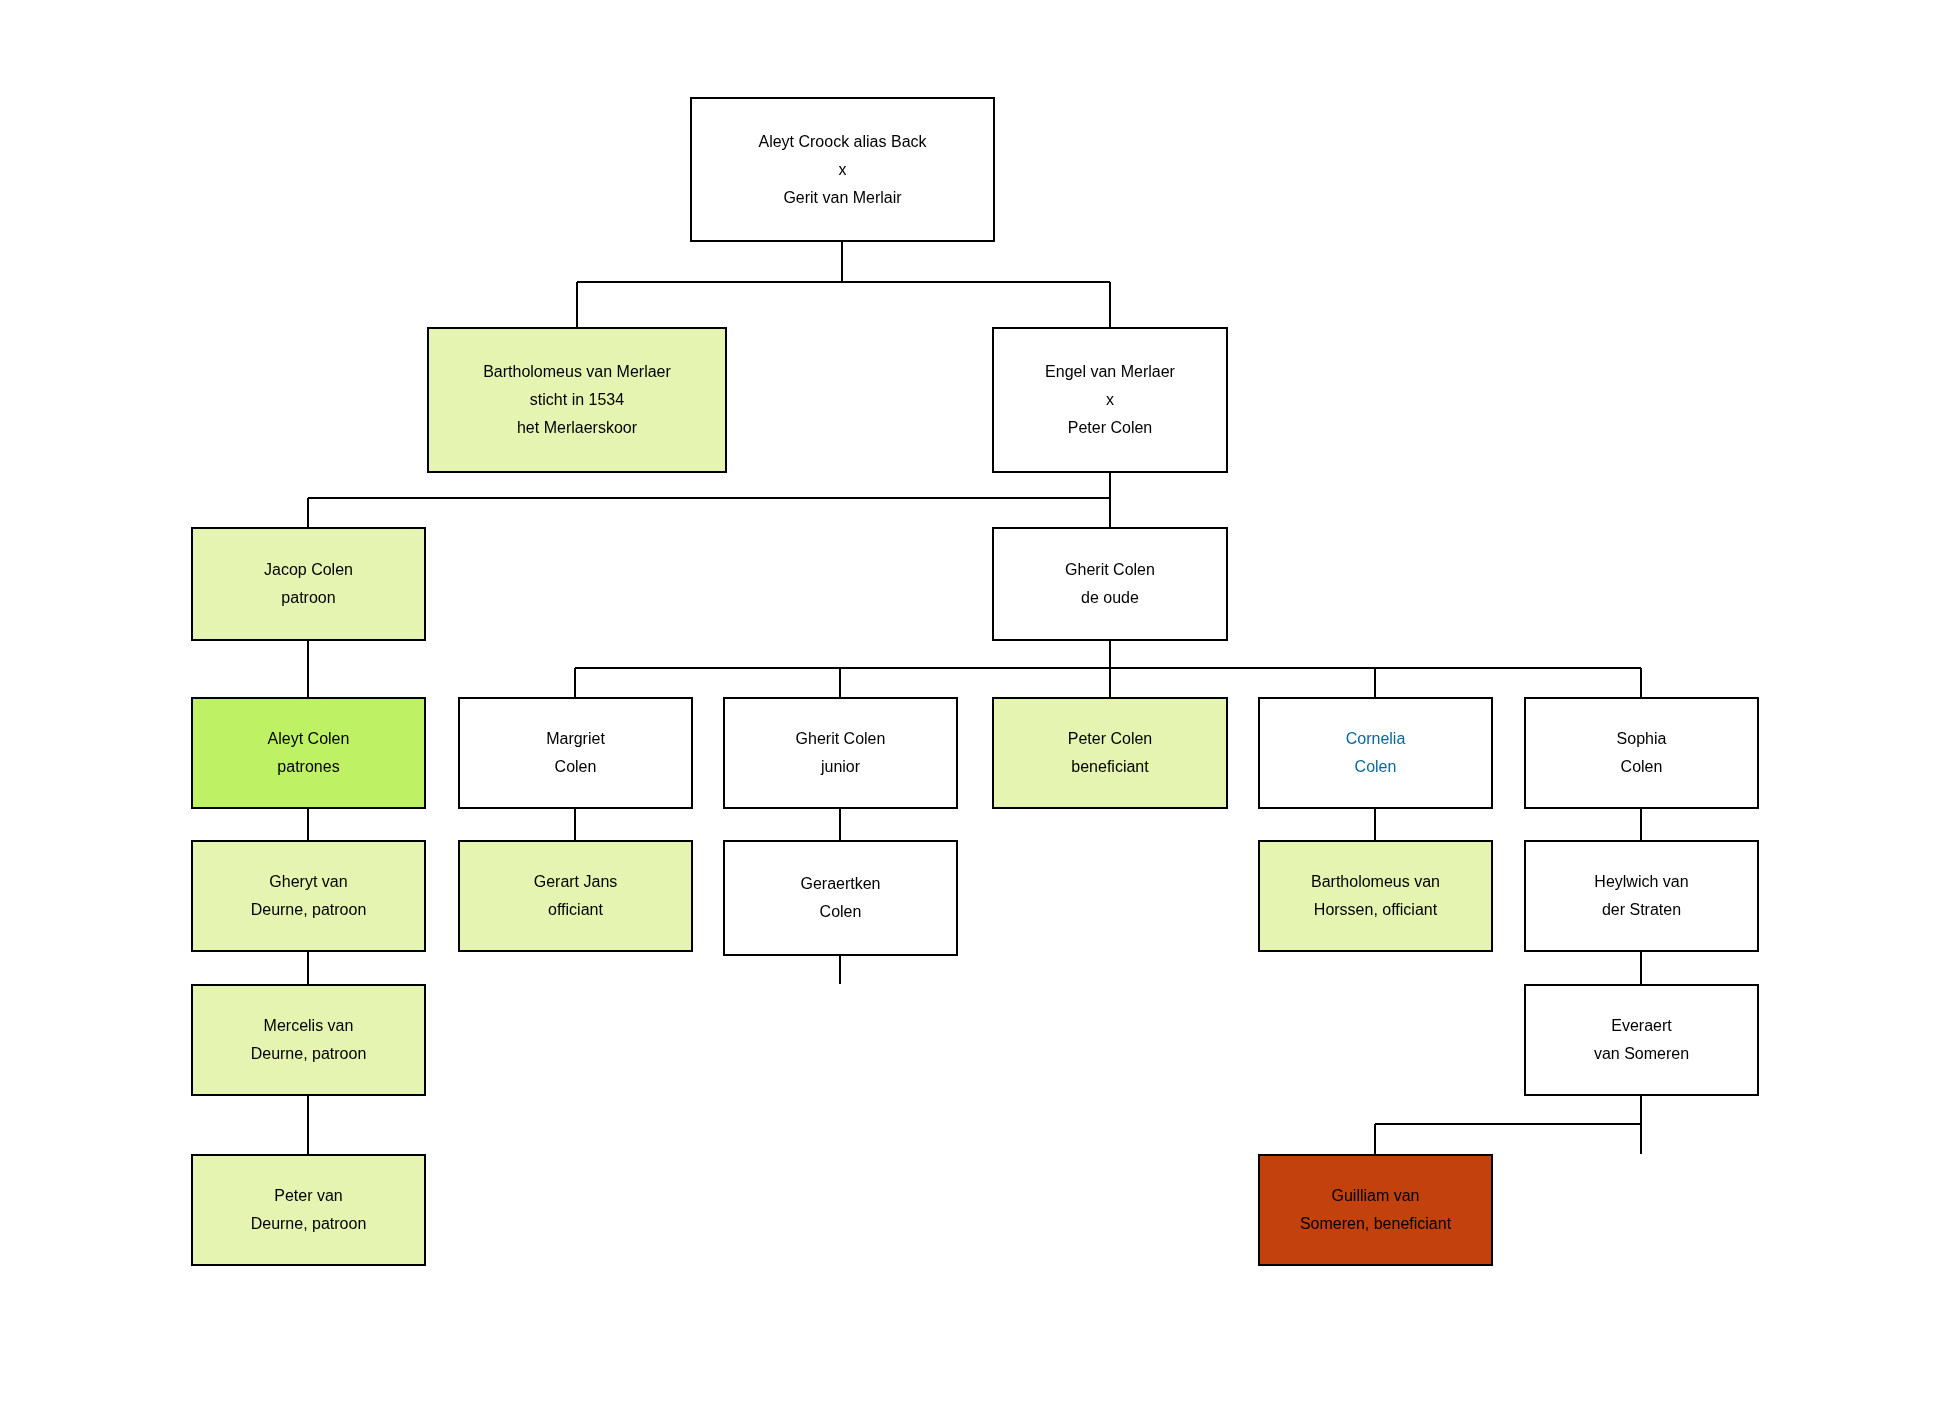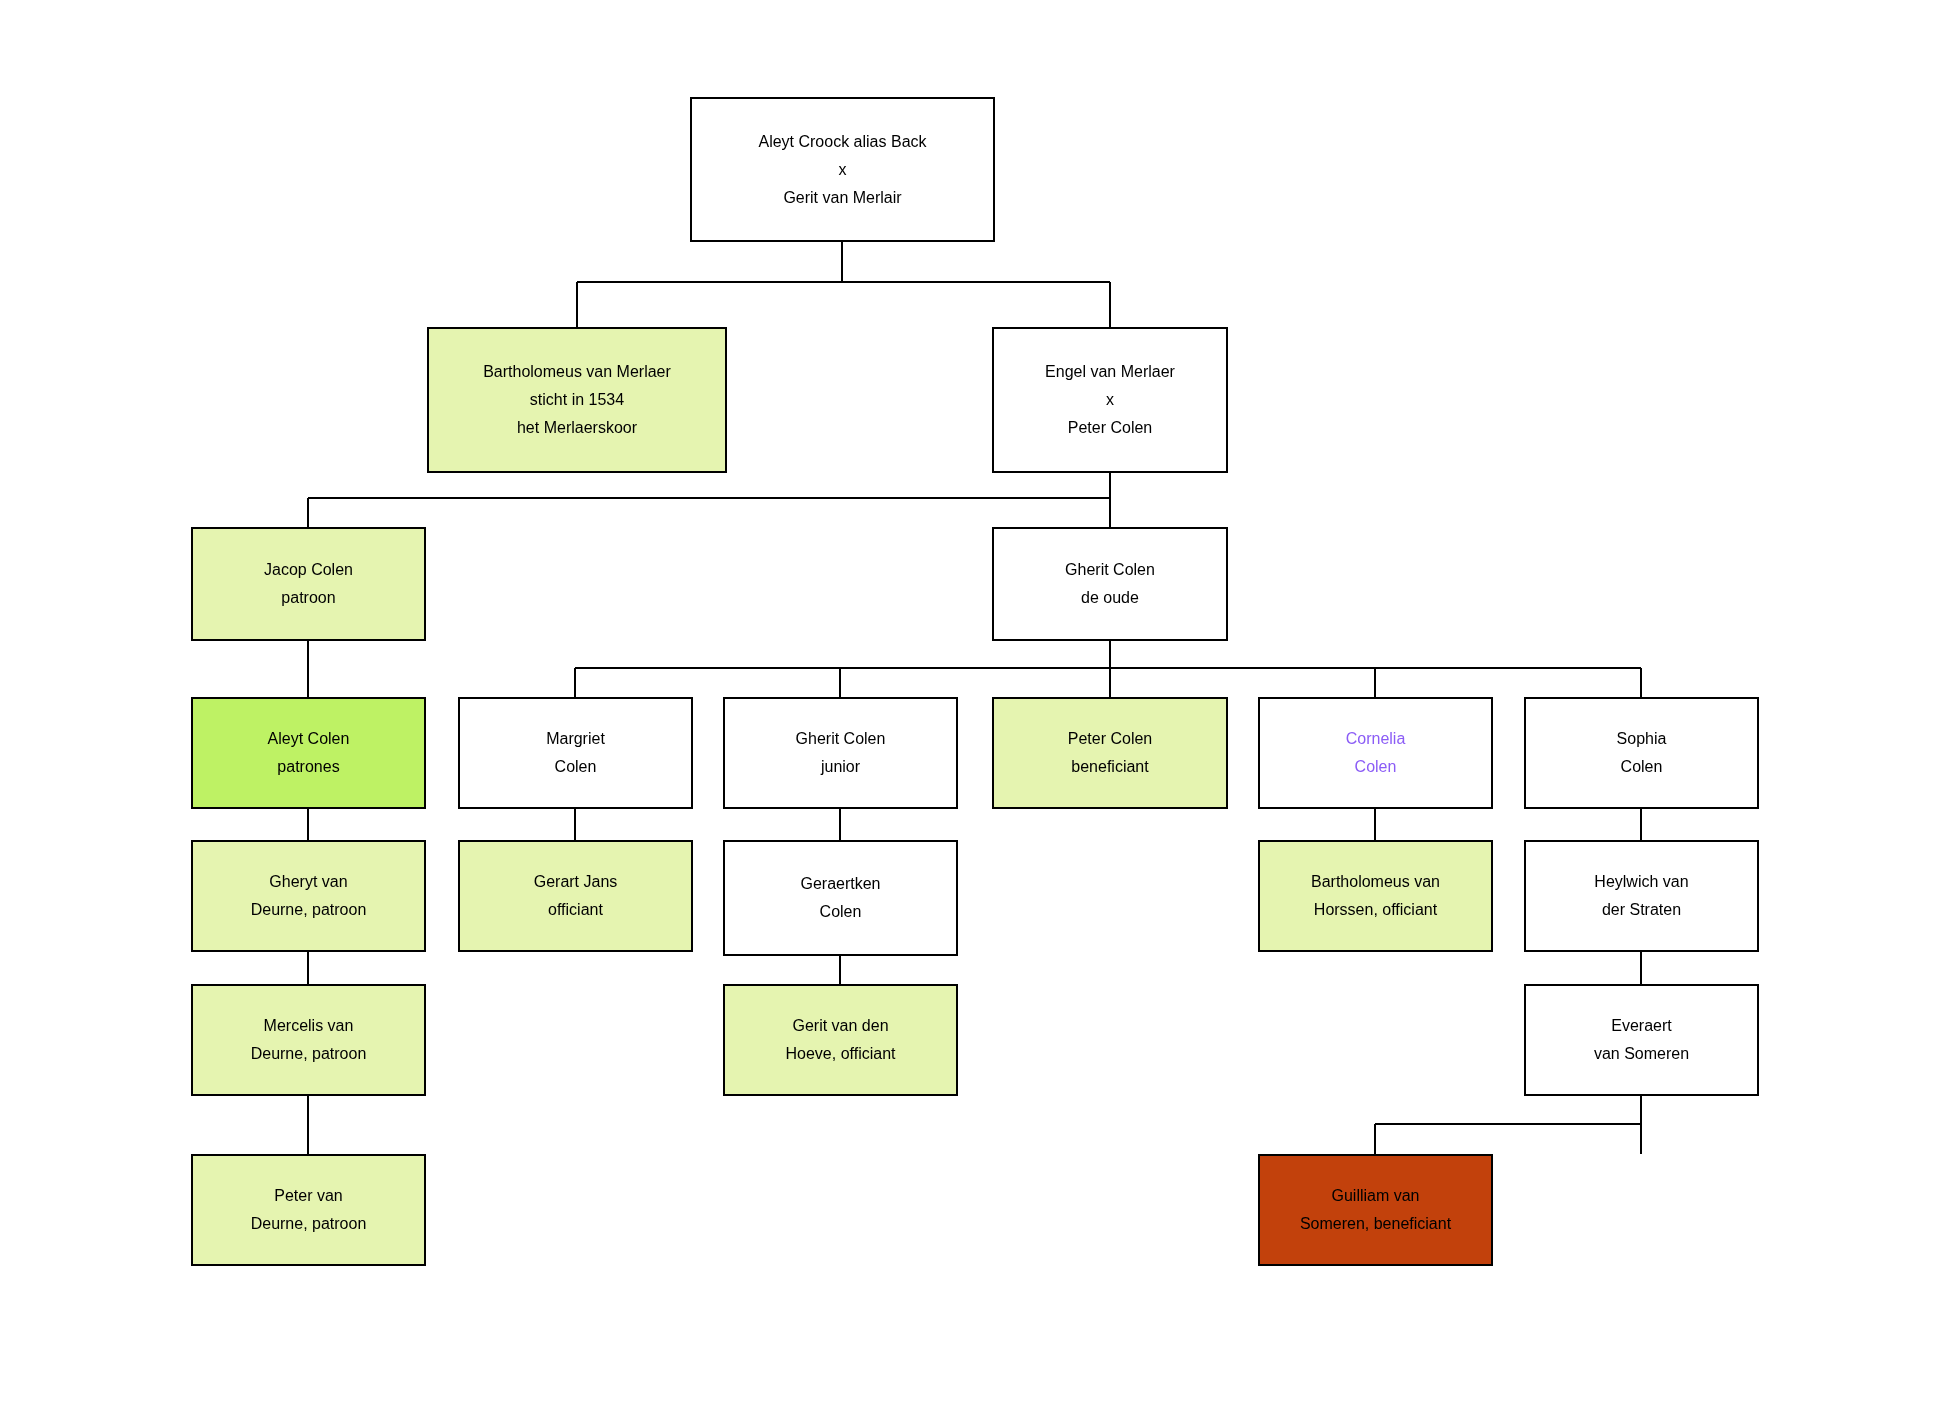--- a/index.html
+++ b/index.html
@@ -104,21 +104,21 @@
 Colen</span>
     </div>
     <div class="node" style="left: 723px; top: 697px; width: 235px; height: 112px; background: rgb(255, 255, 255); border-color: rgb(0, 0, 0); color: rgb(0, 0, 0);">
       <span>Gherit Colen
 junior</span>
     </div>
     <div class="node" style="left: 992px; top: 697px; width: 236px; height: 112px; background: rgb(229, 244, 176); border-color: rgb(0, 0, 0); color: rgb(0, 0, 0);">
       <span>Peter Colen
 beneficiant</span>
     </div>
-    <div class="node" style="left: 1258px; top: 697px; width: 235px; height: 112px; background: rgb(255, 255, 255); border-color: rgb(0, 0, 0); color: #8b5cf6;">
+    <div class="node" style="left: 1258px; top: 697px; width: 235px; height: 112px; background: rgb(255, 255, 255); border-color: rgb(0, 0, 0); color: #0369a1;">
       <span>Cornelia
 Colen</span>
     </div>
     <div class="node" style="left: 1524px; top: 697px; width: 235px; height: 112px; background: rgb(255, 255, 255); border-color: rgb(0, 0, 0); color: rgb(0, 0, 0);">
       <span>Sophia
 Colen</span>
     </div>
     <div class="node" style="left: 191px; top: 840px; width: 235px; height: 112px; background: rgb(229, 244, 176); border-color: rgb(0, 0, 0); color: rgb(0, 0, 0);">
       <span>Gheryt van
 Deurne, patroon</span>
@@ -136,24 +136,20 @@
 Horssen, officiant</span>
     </div>
     <div class="node" style="left: 1524px; top: 840px; width: 235px; height: 112px; background: rgb(255, 255, 255); border-color: rgb(0, 0, 0); color: rgb(0, 0, 0);">
       <span>Heylwich van
 der Straten</span>
     </div>
     <div class="node" style="left: 191px; top: 984px; width: 235px; height: 112px; background: rgb(229, 244, 176); border-color: rgb(0, 0, 0); color: rgb(0, 0, 0);">
       <span>Mercelis van
 Deurne, patroon</span>
     </div>
-    <div class="node" style="left: 723px; top: 984px; width: 235px; height: 112px; background: rgb(229, 244, 176); border-color: rgb(0, 0, 0); color: rgb(0, 0, 0);">
-      <span>Gerit van den
-Hoeve, officiant</span>
-    </div>
     <div class="node" style="left: 1524px; top: 984px; width: 235px; height: 112px; background: rgb(255, 255, 255); border-color: rgb(0, 0, 0); color: rgb(0, 0, 0);">
       <span>Everaert
 van Someren</span>
     </div>
     <div class="node" style="left: 191px; top: 1154px; width: 235px; height: 112px; background: rgb(229, 244, 176); border-color: rgb(0, 0, 0); color: rgb(0, 0, 0);">
       <span>Peter van
 Deurne, patroon</span>
     </div>
     <div class="node" style="left: 1258px; top: 1154px; width: 235px; height: 112px; background: #c2410c; border-color: rgb(0, 0, 0); color: rgb(0, 0, 0);">
       <span>Guilliam van

